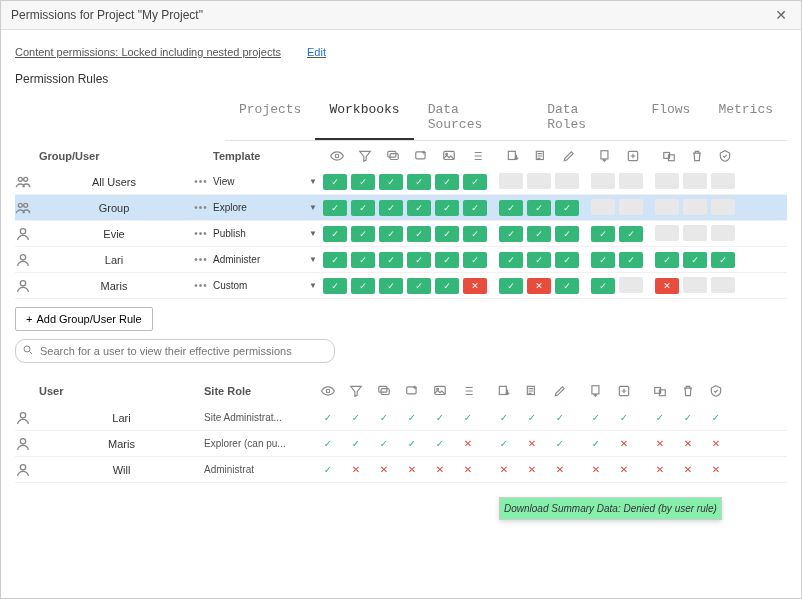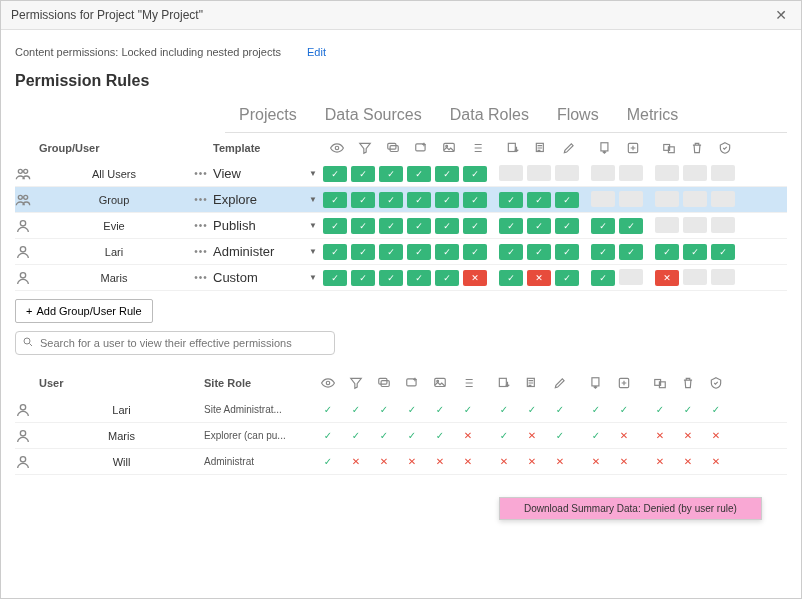--- a/index.html
+++ b/index.html
@@ -1,78 +1,79 @@
 <!DOCTYPE html>
 <html><head>
 <meta charset="utf-8">
 <style>
 * { box-sizing: border-box; margin: 0; padding: 0; }
 body { font-family: -apple-system, "Segoe UI", Arial, sans-serif; font-size: 11px; color: #333; background: #fff; width: 802px; height: 599px; overflow: hidden; position: relative; border: 1px solid #ccc; }
 .titlebar { display: flex; align-items: center; justify-content: space-between; padding: 6px 10px; border-bottom: 1px solid #e0e0e0; background: #f7f7f7; }
 .titlebar .title { font-size: 12px; color: #444; }
 .titlebar .close { font-size: 14px; color: #666; cursor: pointer; padding: 0 4px; }
 .content { padding: 10px 14px; }
-.subheader { display: flex; gap: 8px; align-items: center; color: #555; font-size: 11px; margin: 6px 0 14px 0; }
+.subheader { display: flex; gap: 8px; align-items: center; color: #555; font-size: 11px; margin: 6px 0 14px 0; text-decoration: underline; }
 .link { color: #1a6dd6; cursor: pointer; padding-left: 18px; }
-.section-title { font-size: 16px; font-weight: 700; margin: 12px 0 10px 0; }
+.section-title { font-size: 12px; font-weight: 400; margin: 12px 0 10px 0; }
 .tabs { display: flex; gap: 0; margin-left: 210px; border-bottom: 1px solid #e0e0e0; margin-bottom: 2px; }
-.tab { padding: 6px 14px; color: #888; font-size: 16px; cursor: pointer; border-bottom: 2px solid transparent; }
+.tab { padding: 6px 14px; color: #888; font-size: 13px; cursor: pointer; border-bottom: 2px solid transparent; font-family: Liberation Mono, monospace; }
 .tab.active { color: #333; border-bottom: 2px solid #333; }
 
 .grid { width: 100%; }
 .hdr-row, .data-row { display: grid; grid-template-columns: 24px 150px 24px 90px 20px repeat(6,28px) 8px repeat(3,28px) 8px repeat(2,28px) 8px repeat(3,28px); align-items: center; height: 26px; }
 .hdr-row { color: #555; font-size: 10px; }
 .hdr-row .label { font-weight: 600; font-size:11px; }
 .data-row { border-bottom: 1px solid #f0f0f0; }
 .data-row.sel { background: #cfe5f7; }
 .icon-col svg, .icon-col { width: 16px; height: 16px; color: #777; }
 .name-col { font-size: 11px; color: #333; text-align: center; }
 .menu-col { text-align: center; color: #888; cursor: pointer; letter-spacing: 1px; font-size:10px; }
-.tmpl-col { font-size: 13px; color: #333; }
+.tmpl-col { font-size: 10px; color: #333; }
 .caret-col { color: #666; font-size: 8px; cursor: pointer; text-align:center; }
 .cap { width: 24px; height: 16px; border-radius: 2px; display: inline-flex; align-items: center; justify-content: center; font-size: 9px; }
 .cap.allow { background: #35b77a; color: #fff; }
 .cap.deny { background: #e74c3c; color: #fff; }
 .cap.unset { background: #e8e8e8; }
 .sep { width: 1px; height: 18px; background: #e0e0e0; margin: 0 auto; }
 .cap-icon { color: #888; display: flex; justify-content: center; }
 .cap-icon svg { width: 14px; height: 14px; }
 
 .add-btn { margin-top: 8px; padding: 5px 10px; border: 1px solid #bbb; border-radius: 2px; background: #fff; font-size: 11px; cursor: pointer; display: inline-flex; align-items: center; gap: 4px; }
 
-.search-wrap { margin-top: 8px; width: 320px; border: 1px solid #ccc; border-radius: 4px; display: flex; align-items: center; padding: 4px 6px; gap: 6px; }
+.search-wrap { margin-top: 8px; width: 320px; border: 1px solid #ccc; border-radius: 10px; display: flex; align-items: center; padding: 4px 6px; gap: 6px; }
 .search-wrap input { border: none; outline: none; font-size: 11px; flex: 1; color:#666; }
 .search-ico { color: #888; font-size: 11px; }
 
 .eff-row { display: grid; grid-template-columns: 24px 165px 110px repeat(6,28px) 8px repeat(3,28px) 8px repeat(2,28px) 8px repeat(3,28px); align-items: center; height: 26px; border-bottom: 1px solid #f0f0f0; }
 .eff-row .role { color: #555; font-size: 10px; overflow: hidden; text-overflow: ellipsis; white-space: nowrap; }
 .eff-hdr { display: grid; grid-template-columns: 24px 165px 110px repeat(6,28px) 8px repeat(3,28px) 8px repeat(2,28px) 8px repeat(3,28px); align-items: center; height: 28px; color: #555; font-weight:600; }
 .mark { text-align: center; font-size: 10px; }
 .mark.ok { color: #35b77a; }
 .mark.no { color: #e74c3c; }
-.tooltip { position: absolute; left: 498px; top: 496px; background: #f9a8d4; border: 1px solid #ccc; box-shadow: 0 2px 5px rgba(0,0,0,0.15); padding: 5px 24px; font-size: 10px; color: #333; white-space: nowrap; }
+.tooltip { position: absolute; left: 498px; top: 496px; background: #86efac; border: 1px solid #ccc; box-shadow: 0 2px 5px rgba(0,0,0,0.15); padding: 5px 4px; font-size: 10px; color: #333; white-space: nowrap; font-style: italic; }
 </style>
 </head>
 <body>
 
 <div class="titlebar">
   <span class="title">Permissions for Project "My Project"</span>
   <span class="close">✕</span>
 </div>
 
 <div class="content">
   <div class="subheader">
     <span>Content permissions: Locked including nested projects</span>
     <span class="link">Edit</span>
   </div>
 
   <div class="section-title">Permission Rules</div>
 
   <div class="tabs" id="tabs">
       <span class="tab">Projects</span>
+      <span class="tab active">Workbooks</span>
       <span class="tab">Data Sources</span>
       <span class="tab">Data Roles</span>
       <span class="tab">Flows</span>
       <span class="tab">Metrics</span>
     </div>
 
   <div class="grid">
     <div class="hdr-row">
       <span></span>
       <span class="label">Group/User</span>

